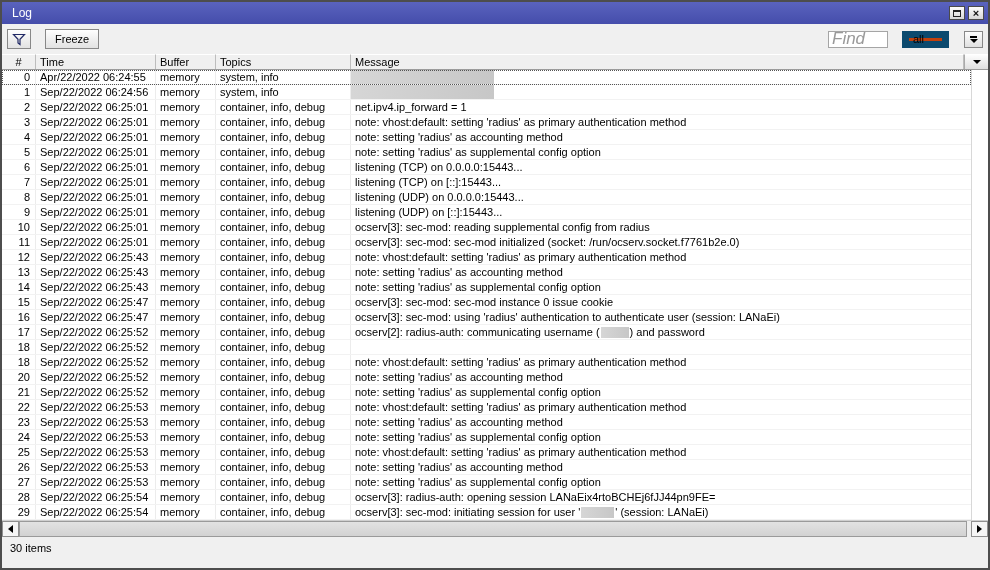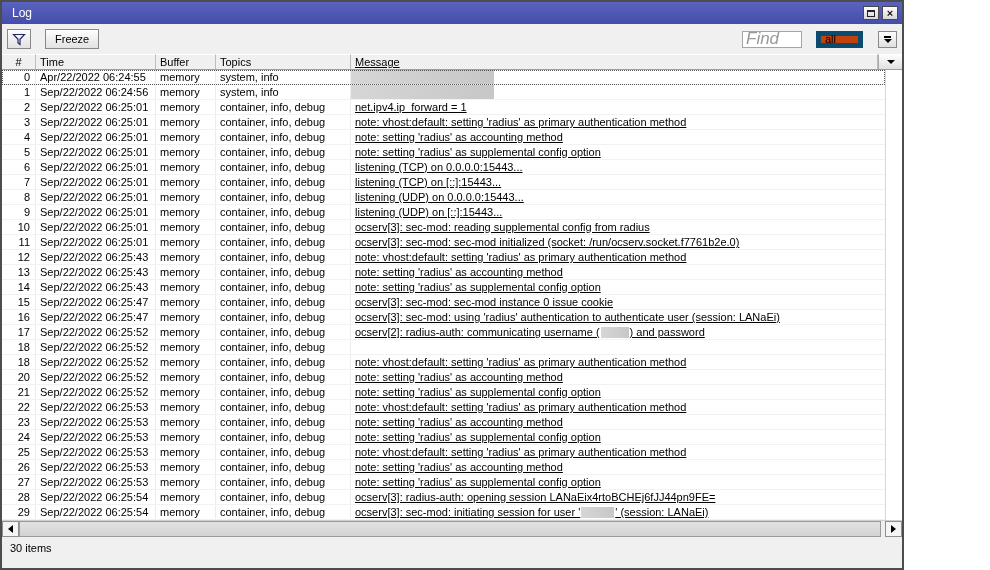--- a/index.html
+++ b/index.html
@@ -1,18 +1,18 @@
 <!DOCTYPE html>
 <html><head>
 <meta charset="utf-8">
 <style>
   html,body{margin:0;padding:0;background:#fff;}
   *{box-sizing:border-box;}
   .window{
-    width:904px;height:570px;
+    width:990px;height:570px;
     border:2px solid #4d4d4d;
     background:#f0f0f0;
     display:flex;flex-direction:column;
     font-family:"Liberation Sans",sans-serif;
     font-size:11px;color:#000;
     overflow:hidden;
   }
   
   .titlebar{
     height:22px;flex:0 0 22px;
@@ -44,21 +44,21 @@
   }
   .tbtn.icon-only{width:24px;padding:0;}
   .spacer{flex:1;}
   .find-input{
     width:60px;height:17px;border:1px solid #a5a5a5;
     font-family:"Liberation Sans",sans-serif;font-size:17px;
     padding:0 3px;outline:none;background:#fff;
   }
   .find-input::placeholder{color:#999;font-style:italic;}
   .scope-field{
-    width:47px;height:17px;border:5px solid #0c4a6e;background:#c2410c;
+    width:47px;height:17px;border:7px solid #0c4a6e;background:#c2410c;
     display:flex;align-items:center;padding:0 4px;
   }
   .scope-btn{
     width:19px;height:17px;margin-left:1px;
     border:1px solid #888;background:linear-gradient(#fdfdfd,#e0e0e0);
     display:flex;flex-direction:column;align-items:center;justify-content:center;
   }
   .dd-bar{width:7px;height:2px;background:#000;margin-bottom:1px;}
   .tri-down{width:0;height:0;border-left:4px solid transparent;border-right:4px solid transparent;border-top:4px solid #000;}
   
@@ -68,21 +68,21 @@
   }
   .hcell{
     border-right:1px solid #bdbdbd;border-top:1px solid #fff;
     padding:1px 4px;white-space:nowrap;overflow:hidden;
   }
   .col-num{width:34px;flex:0 0 34px;}
   .hcell.col-num{text-align:center;}
   .col-time{width:120px;flex:0 0 120px;}
   .col-buffer{width:60px;flex:0 0 60px;}
   .col-topics{width:135px;flex:0 0 135px;}
-  .col-msg{flex:1;text-decoration:underline;}
+  .col-msg{flex:1;}
   .hdd-btn{
     width:24px;flex:0 0 24px;
     border-left:1px solid #aaa;border-top:1px solid #fff;
     background:linear-gradient(#fdfdfd,#e0e0e0);
     display:flex;align-items:center;justify-content:center;
   }
   
   .tbody-wrap{flex:0 0 450px;height:450px;display:flex;background:#fff;overflow:hidden;}
   .tbody{flex:1;background:#fff;}
   .vscroll{width:17px;flex:0 0 17px;background:#fff;border-left:1px solid #d8d8d8;}

